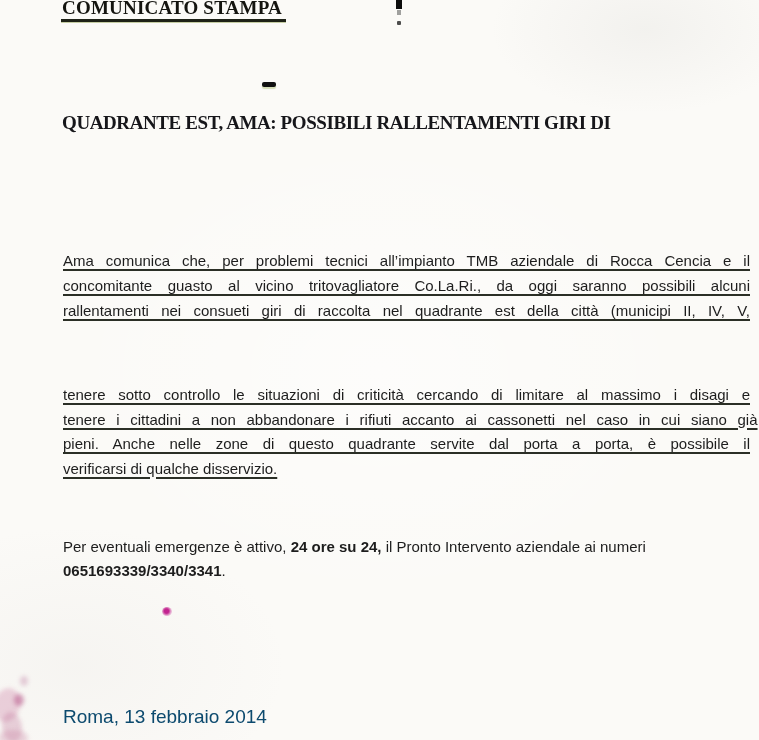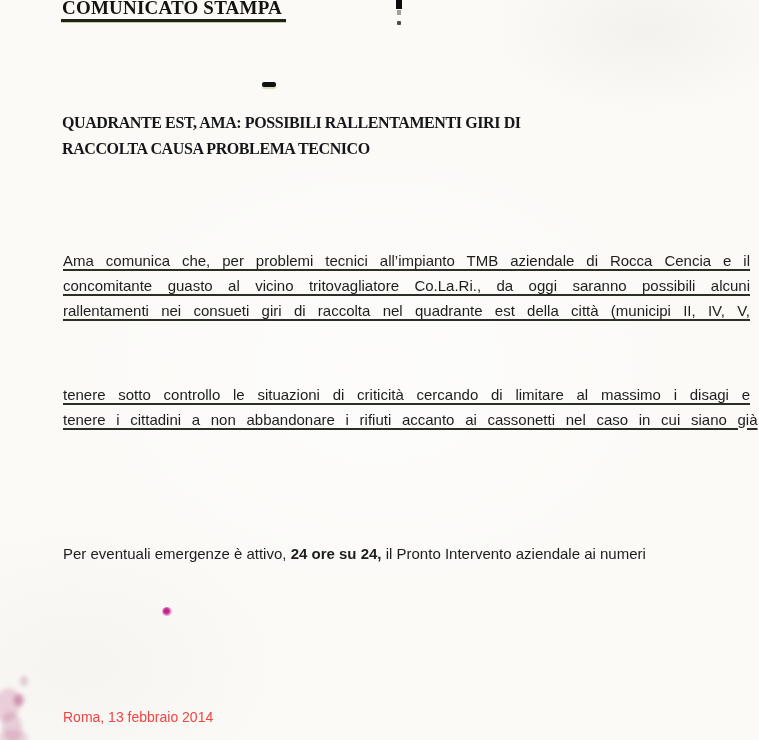--- a/index.html
+++ b/index.html
@@ -29,40 +29,40 @@
   .doc-title .t-inner{
     display:inline-block;
     padding:0 4px 0 1px;
     border-bottom:3px solid #1e2217;
     box-shadow:0 1px 0 rgba(130,150,60,.45);
   }
   
   .headline{
     left:62px;top:110px;
     font-family:"Liberation Serif",serif;
-    font-weight:bold;font-size:16px;line-height:26px;
+    font-weight:bold;font-size:19px;line-height:26px;
     letter-spacing:-0.4px;color:#16161a;
     white-space:nowrap;
   }
   
   .para{left:63px;width:687px;font-size:15px;color:#1d1d1d;}
   .para .line{display:block;white-space:nowrap;}
   .p1{top:248px;} .p1 .line{height:25px;line-height:25px;}
   .p2{top:383px;} .p2 .line{height:24.5px;line-height:24.5px;}
-  .p3{top:535px;margin-top:7px;} .p3 .line{height:24px;line-height:24px;}
+  .p3{top:535px;} .p3 .line{height:24px;line-height:24px;}
   .uline{
     text-decoration:underline;
     text-decoration-thickness:1.8px;
     text-decoration-color:#2b2f26;
     text-underline-offset:3px;
   }
   .bold{font-weight:bold;}
   .dateline{
     left:63px;top:705px;height:24px;line-height:24px;
-    font-size:14px;white-space:nowrap;color:#ef4444;
+    font-size:19px;white-space:nowrap;color:#0c4a6e;
   }
   
   .bullet-dash{
     left:262px;top:82px;width:14px;height:5px;
     background:#101010;border-radius:2px;
     box-shadow:0 2px 1px rgba(140,165,60,.35);
   }
   
   .mark-bar{left:396px;top:0;width:6px;height:9px;background:#0c0c0c;}
   .mark-smudge{left:397px;top:10px;width:4px;height:5px;background:#555;opacity:.55;}
@@ -90,37 +90,41 @@
 <div class="abs mark-dot"></div>
 
 <div class="abs doc-title">
   <span class="t-inner">COMUNICATO STAMPA</span>
 </div>
 
 <div class="abs bullet-dash"></div>
 
 <div class="abs headline">
   <div class="line">QUADRANTE EST, AMA: POSSIBILI RALLENTAMENTI GIRI DI</div>
-  <div class="line">RACCOLTA CAUSA PROBLEMA TECNICO</div>
 </div>
 
 <div class="abs para p1">
   <div class="line"><span class="uline" style="word-spacing: 7.78245px;">Ama comunica che, per problemi tecnici all’impianto TMB aziendale di Rocca Cencia e il</span></div>
   <div class="line"><span class="uline" style="word-spacing: 11.25px; text-align: center;">concomitante guasto al vicino tritovagliatore Co.La.Ri., da oggi saranno possibili alcuni</span></div>
   <div class="line"><span class="uline" style="word-spacing: 8.11607px;">rallentamenti nei consueti giri di raccolta nel quadrante est della città (municipi II, IV, V,</span></div>
 </div>
 
 <div class="abs para p2">
   <div class="line"><span class="uline" style="word-spacing: 8.57701px;">tenere sotto controllo le situazioni di criticità cercando di limitare al massimo i disagi  e</span></div>
   <div class="line"><span class="uline" style="word-spacing: 6.50879px;">tenere i cittadini a non abbandonare i rifiuti accanto ai cassonetti nel caso in cui siano già</span></div>
+  <div class="line"><span class="uline" style="word-spacing: 10.2958px;">pieni. Anche nelle zone di questo quadrante servite dal porta a porta, è possibile il</span></div>
+  <div class="line"><span class="uline">verificarsi di qualche disservizio.</span></div>
 </div>
 
 <div class="abs para p3">
   <div class="line">
     <span>Per eventuali emergenze è  attivo, </span><span class="bold">24 ore su 24,</span><span> il Pronto Intervento aziendale ai numeri</span>
+  </div>
+  <div class="line">
+    <span class="bold">0651693339/3340/3341</span><span>.</span>
   </div>
 </div>
 
 <div class="abs dateline">Roma, 13 febbraio 2014</div>
 
 <div class="abs pink-dot"></div>
 <div class="abs smudge smudge1"></div>
 <div class="abs smudge smudge2"></div>
 <div class="abs smudge smudge3"></div>
 <div class="abs smudge smudge4"></div>

